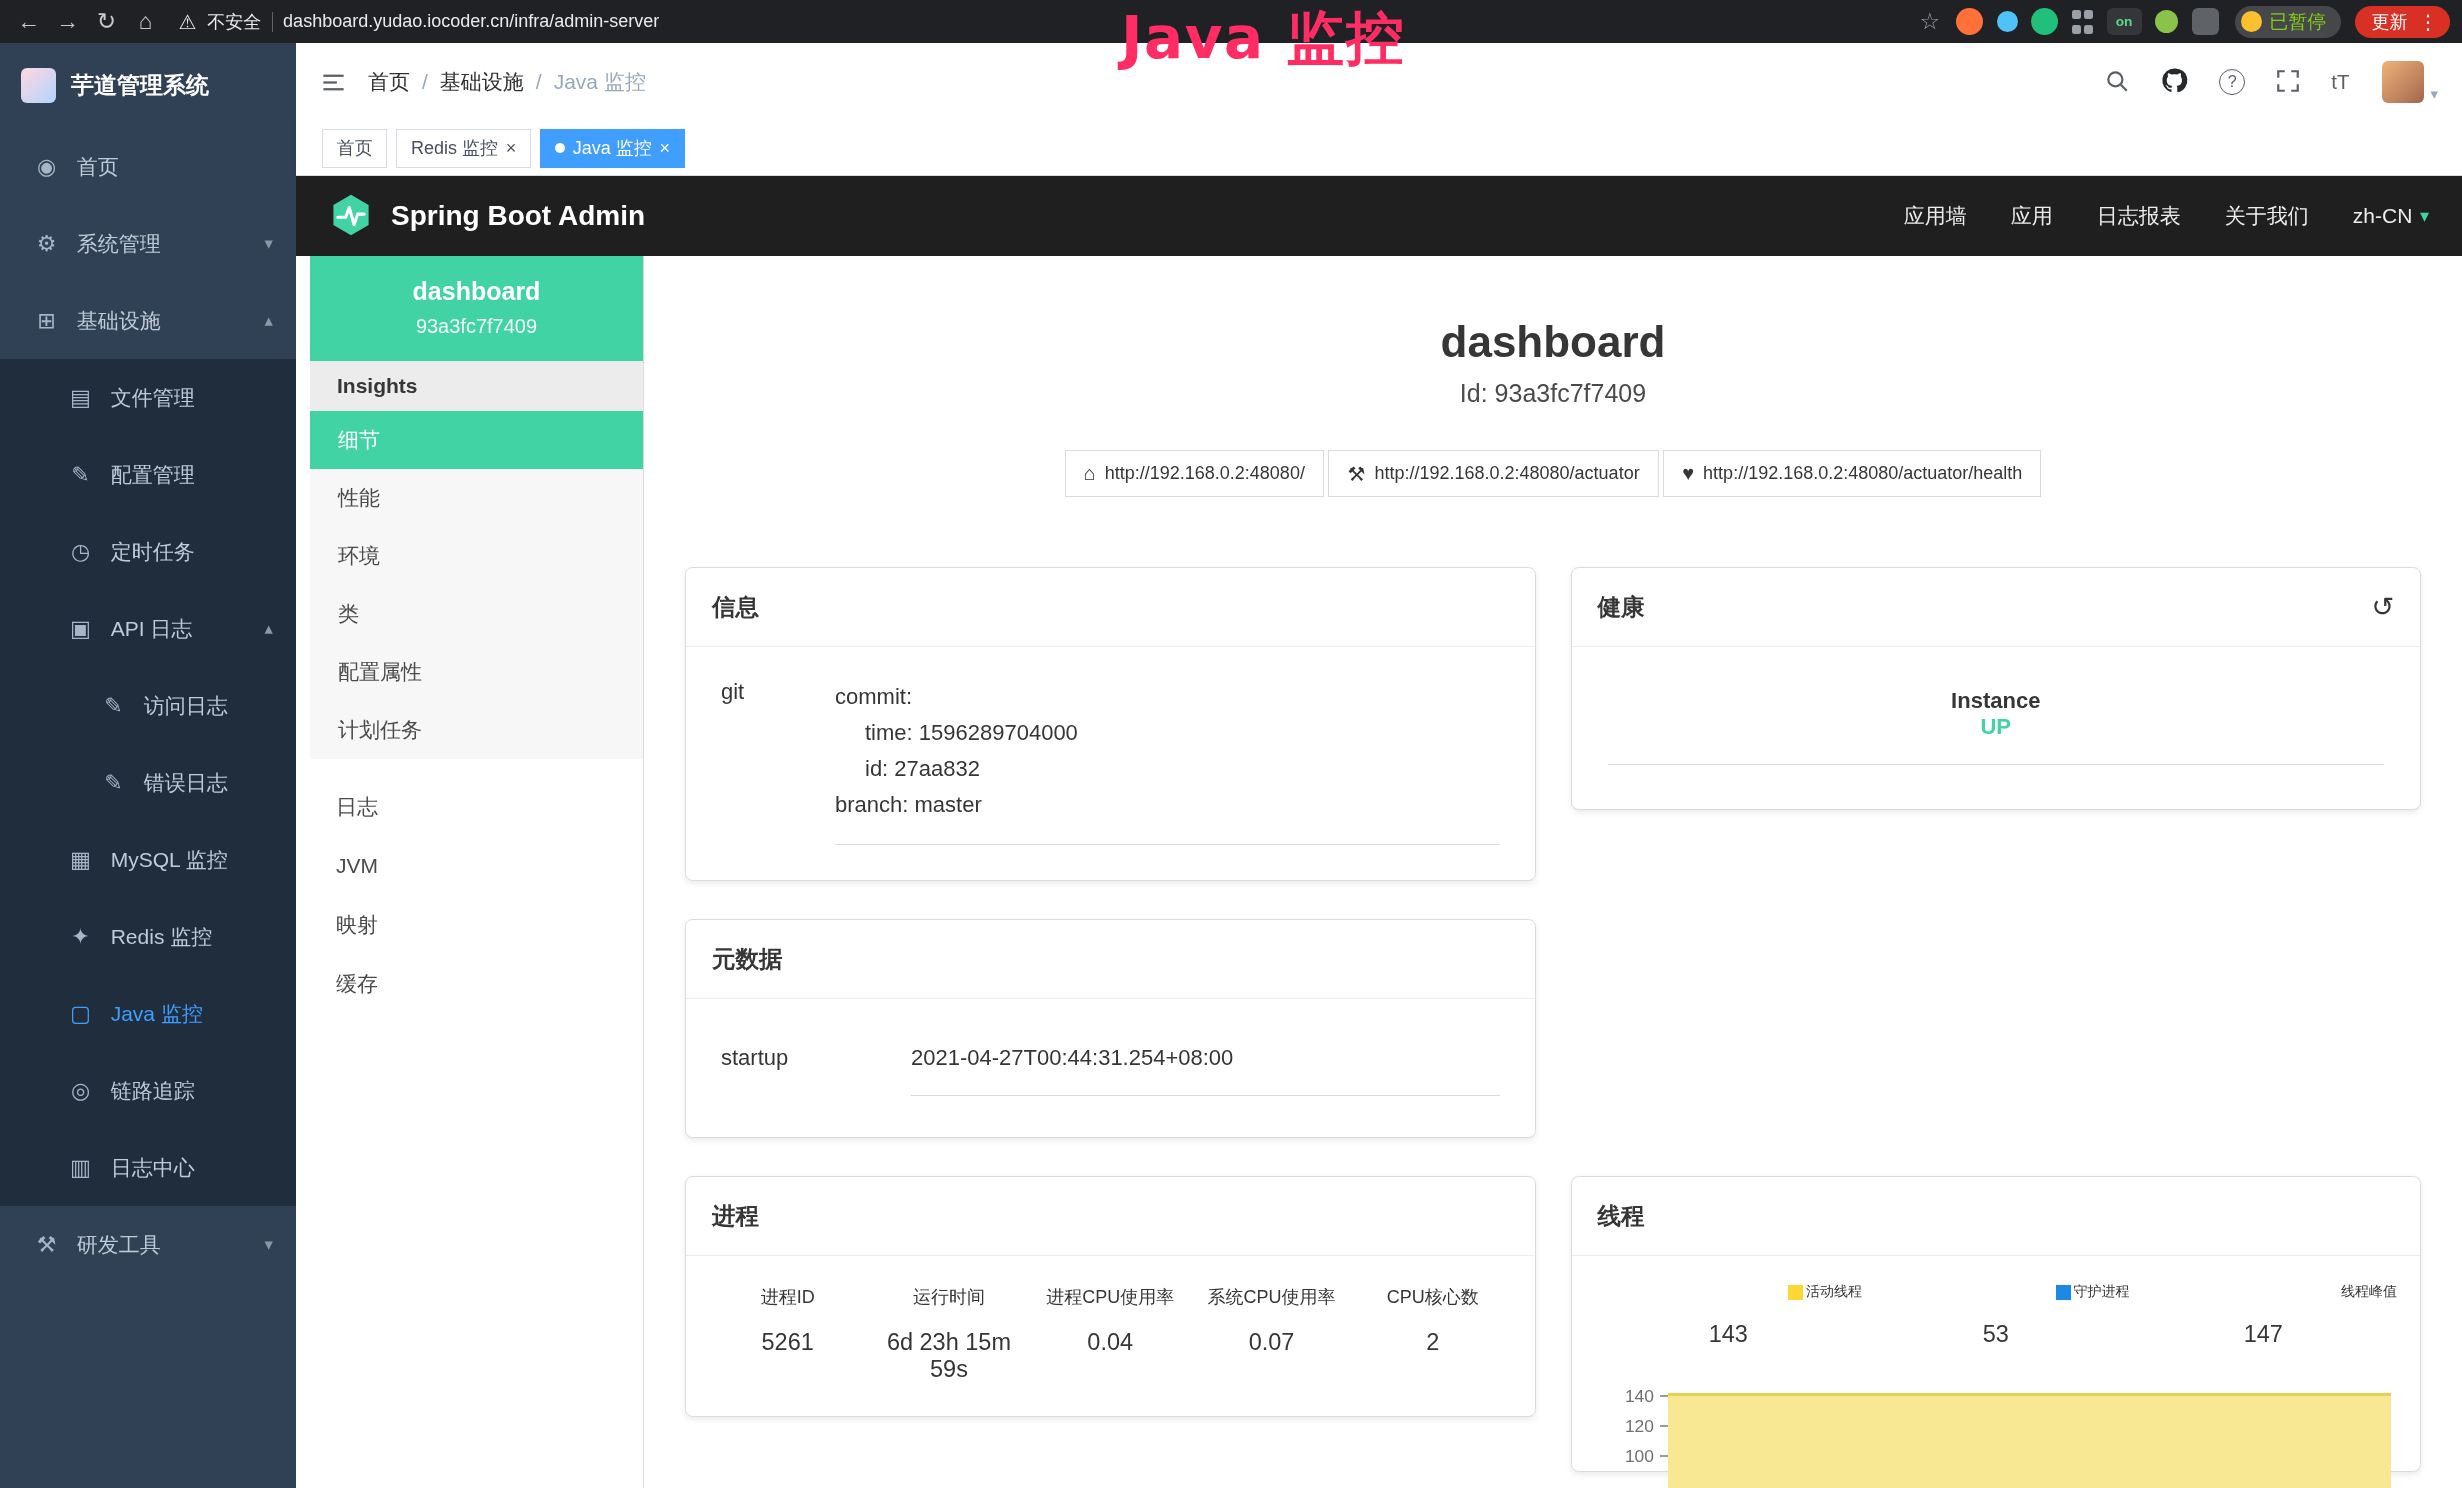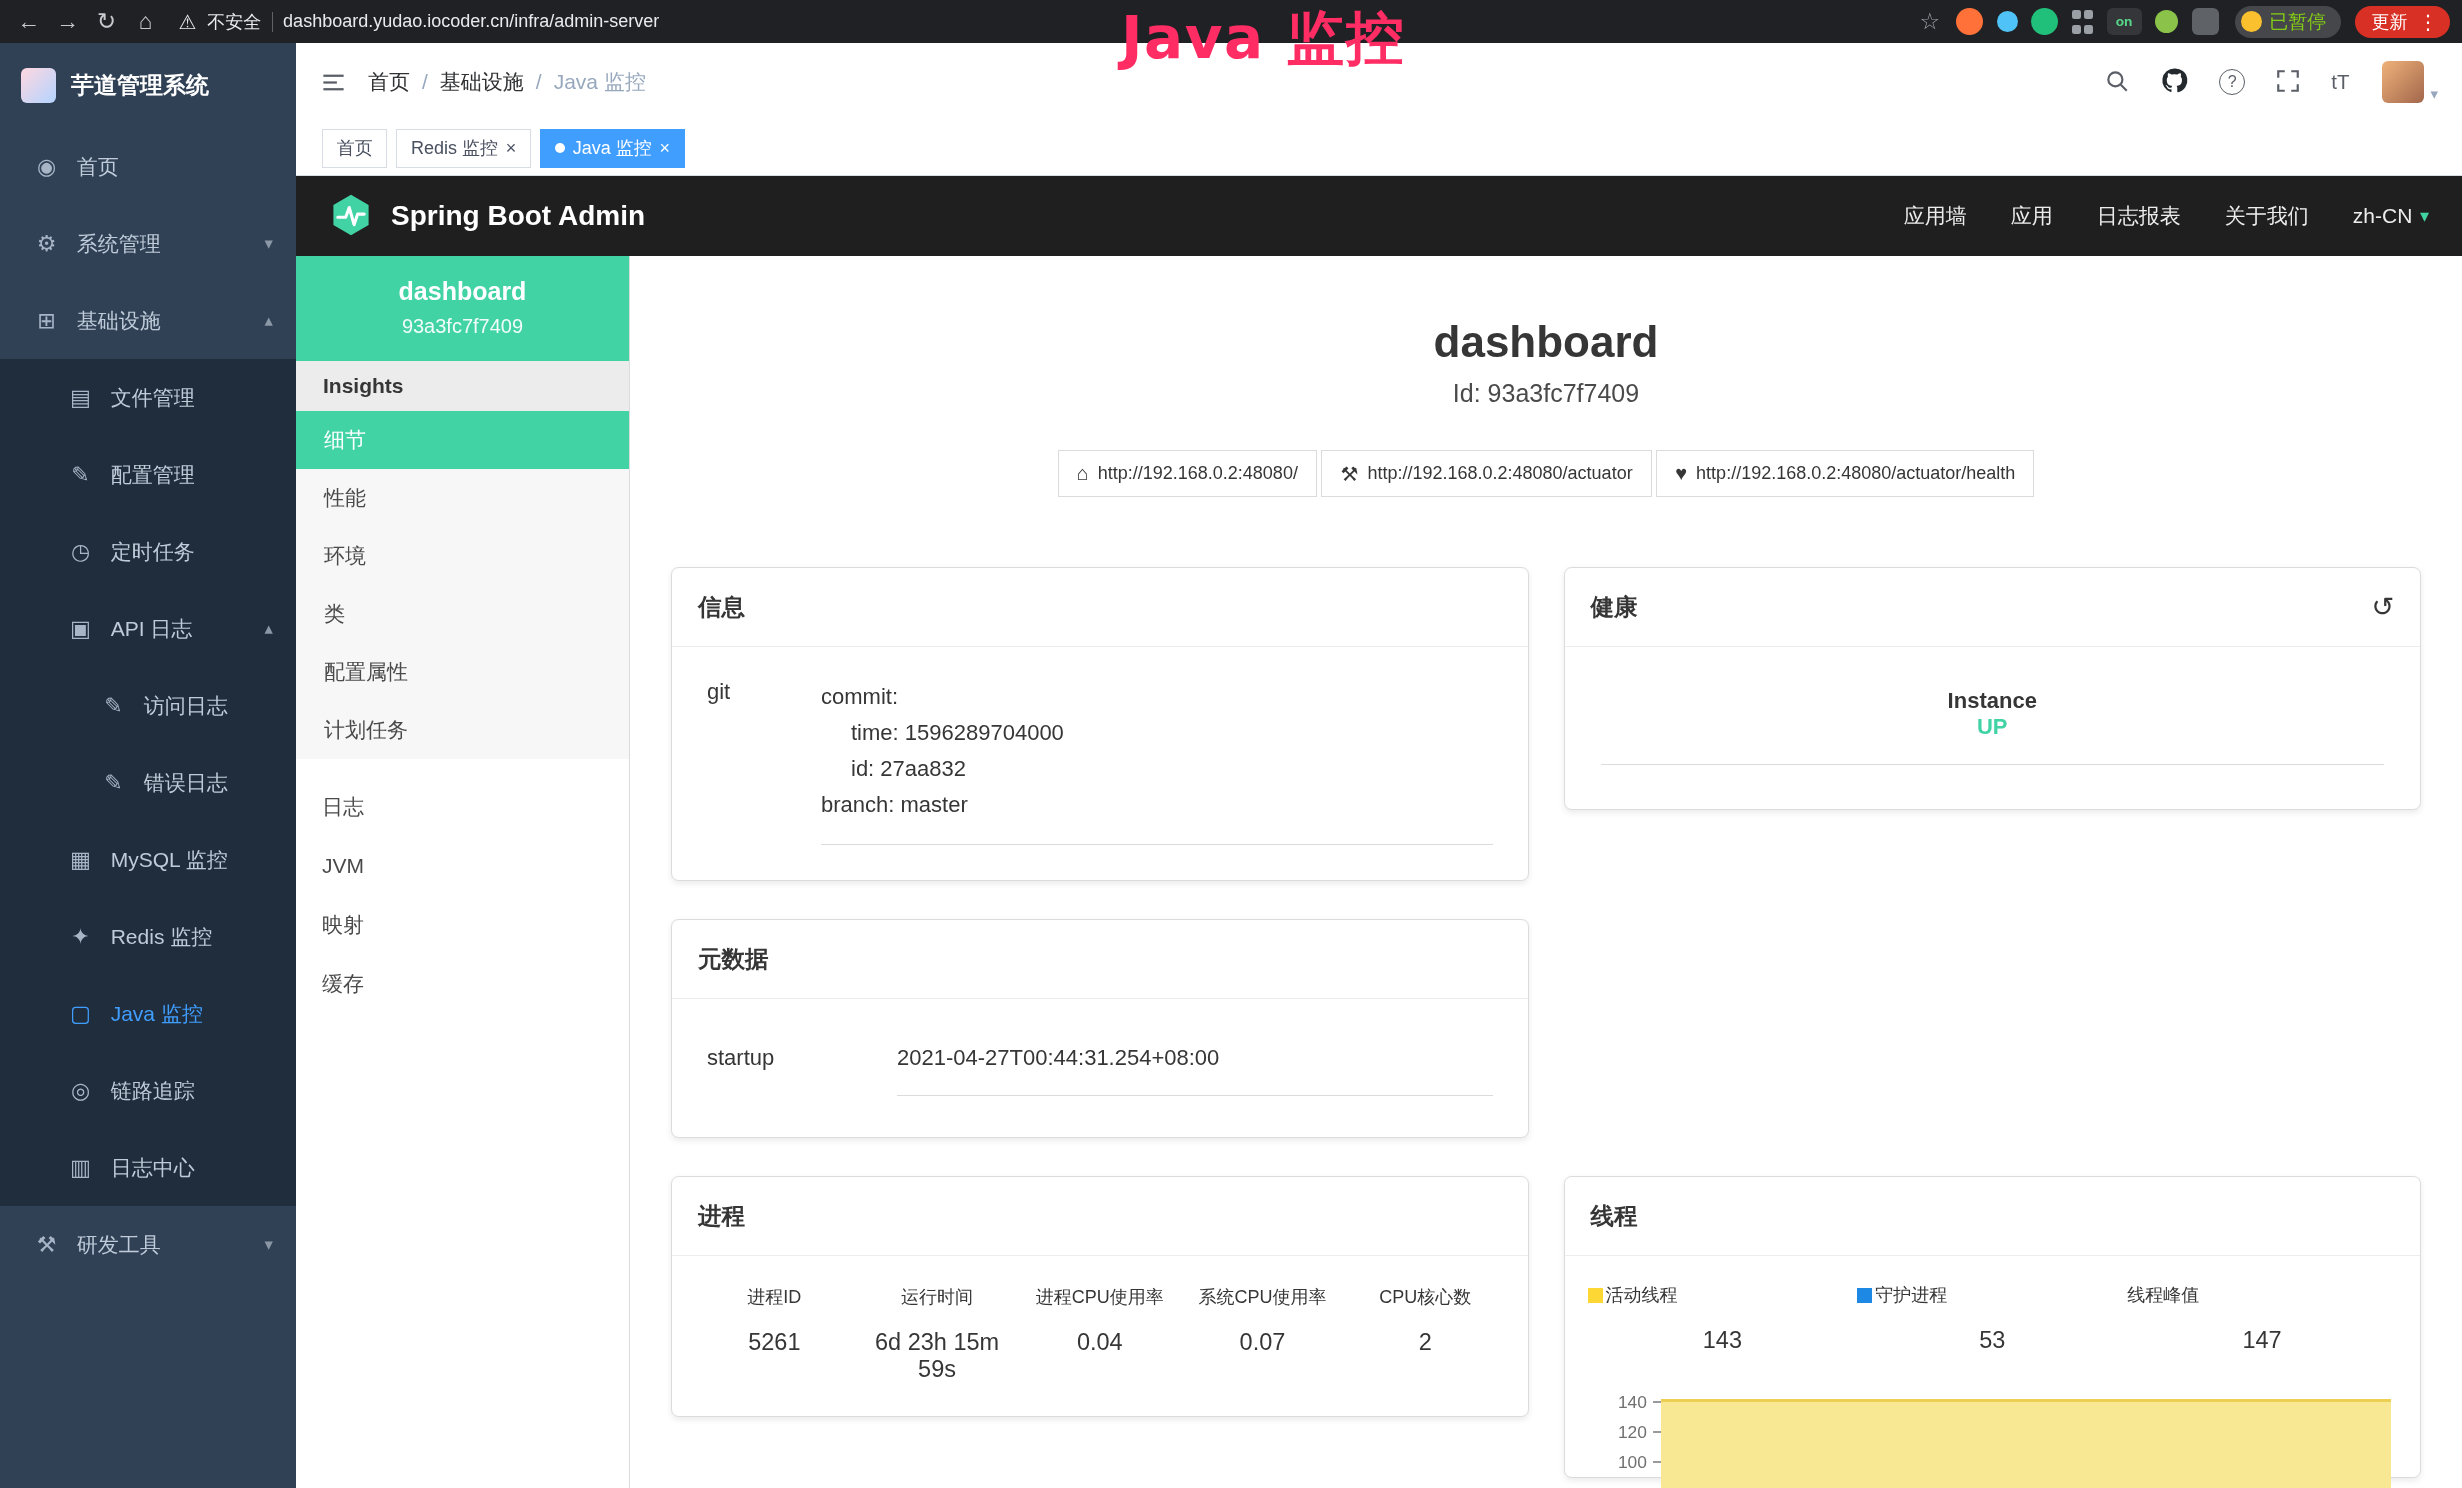--- a/index.html
+++ b/index.html
@@ -82,21 +82,21 @@
 
   
   .sbanav { height:80px; background:#1f1f1f; display:flex; align-items:center; padding:0 33px; flex:none; }
   .brand { display:flex; align-items:center; gap:18px; }
   .brand-name { font-size:28px; font-weight:700; color:#fff; white-space:nowrap; }
   .sbanav-items { display:flex; align-items:center; gap:44px; font-size:21px; color:#ededed; }
   .locale { display:flex; align-items:center; gap:7.6px; cursor:pointer; }
   .locale-caret { color:#42d3a5; font-size:18px; font-weight:bold; }
 
   
-  .sbabody { flex:1; display:flex; min-height:0; }
+  .sbabody { flex:1; display:flex; min-height:0;margin-left:14px; }
   .inst { width:334px; border-right:0.8px solid #dbdbdb; background:#fff; flex:none; overflow:hidden; }
   .inst-hd { background:#42d3a5; color:#fff; text-align:center; padding:21px 7.6px 23px; }
   .inst-name { font-size:25px; font-weight:700; }
   .inst-id { font-size:20px; margin-top:9px; color:rgba(255,255,255,.92); }
   .grp-hd { background:#ececec; height:50px; display:flex; align-items:center; padding:0 27px;
             font-size:21px; font-weight:700; color:#363636; }
   .grp-item { height:58px; display:flex; align-items:center; padding-left:28px; font-size:21px;
               color:#4a4a4a; background:#f7f7f7; cursor:pointer; }
   .grp-item.selected { background:#42d3a5; color:#fff; }
   .top-items { margin-top:18px; }
@@ -136,21 +136,21 @@
   .meta-val { flex:1; font-size:22px; border-bottom:0.8px solid #dbdbdb; padding-bottom:24px; }
 
   .proc-body { padding:29px 21px 33px; display:flex; text-align:center; }
   .proc-col { flex:1; }
   .proc-h { font-size:18px; color:#363636; }
   .proc-v { font-size:23.5px; margin-top:20px; }
 
   .thr-body { padding:27px 23px 0; }
   .legend { display:flex; text-align:center; }
   .leg-col { flex:1; }
-  .leg-label { font-size:18px; display:flex; align-items:center; justify-content:flex-start; gap:3px; }
+  .leg-label { font-size:14px; display:flex; align-items:center; justify-content:flex-end; gap:3px; }
   .sq { width:15px; height:15px; display:inline-block; }
   .sq.yellow { background:#fdd835; }
   .sq.blue { background:#1e88e5; }
   .leg-val { font-size:23.5px; margin-top:20px; }
   .chart { margin-top:33px; display:flex; }
   .yaxis { width:73px; }
   .ytick { height:30px; display:flex; justify-content:flex-end; align-items:center; gap:6px;
            font-size:17.4px; color:#707070; }
   .tickmark { width:7.6px; height:1.5px; background:#9a9a9a; }
   .plot { flex:1; position:relative; }

